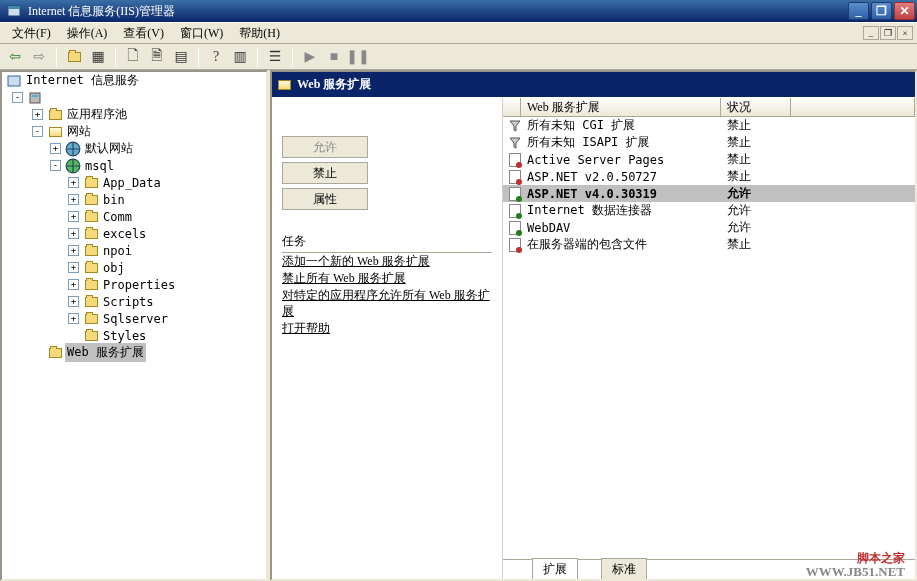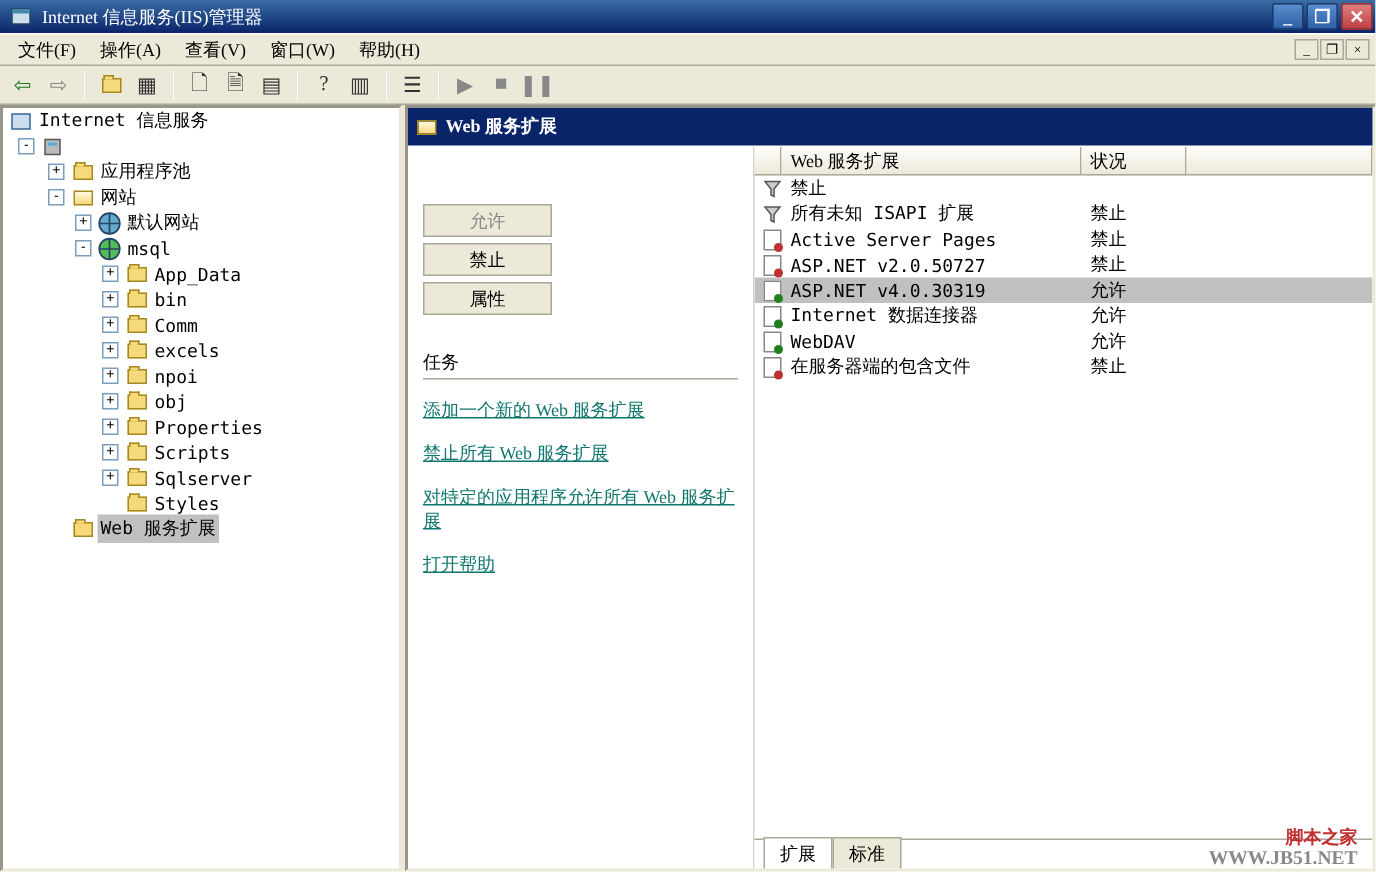--- a/index.html
+++ b/index.html
@@ -30,32 +30,32 @@
 .folder-open { width: 13px; height: 10px; background: linear-gradient(#fffae0, #f5d97a); border: 1px solid #a58820; position: relative; }
 .globe-icon svg, .server-icon svg, .iis-icon svg { width: 14px; height: 14px; }
 .right-pane { flex: 1; display: flex; flex-direction: column; background: #fff; border: 2px inset #ece9d8; margin-left: 2px; }
 .page-header { height: 26px; background: #0a246a; color: #fff; display: flex; align-items: center; padding: 2px 6px; gap: 6px; font-weight: bold; border-bottom: 1px solid #fff; }
 .page-body { flex: 1; display: flex; overflow: hidden; }
 .left-panel { width: 230px; padding: 8px 10px; display: flex; flex-direction: column; }
 .btn-group { margin-top: 30px; }
 .action-btn { width: 86px; height: 22px; background: #ece9d8; border: 1px solid #aca899; margin-bottom: 4px; display: block; font-family: inherit; font-size: 12px; }
 .action-btn:disabled { color: #888; }
 .tasks-title { margin-top: 19px; border-bottom: 1px solid #aca899; padding-bottom: 2px; }
-.task-link { display: block; color: #0f766e; text-decoration: underline; margin-top: 12px; cursor: pointer; line-height: 1.4; }
+.task-link { display: block; color: #000000; text-decoration: underline; cursor: pointer; line-height: 1.4; }
 .list-panel { flex: 1; border-left: 1px solid #d0d0d0; display: flex; flex-direction: column; }
 .list-head { height: 19px; display: flex; background: #ece9d8; border-bottom: 1px solid #aca899; }
 .list-head .col { border-right: 1px solid #aca899; padding: 2px 6px; background: linear-gradient(#fdfdfb, #ece9d8); display: flex; align-items: center; }
 .list-rows { flex: 1; overflow: auto; }
 .list-row { height: 17px; display: flex; align-items: center; padding-left: 4px; }
-.list-row.selected { background: #c0c0c0; }
+.list-row.selected { background: #c0c0c0; font-weight: bold; }
 .list-row .row-icon { width: 16px; height: 14px; display: inline-flex; align-items: center; justify-content: center; margin-right: 4px; }
 .list-row .c1 { width: 200px; font-family: "SimSun", monospace; }
 .list-row .c2 { font-family: "SimSun", monospace; }
 .tabs-footer { height: 20px; border-top: 1px solid #aca899; display: flex; align-items: end; padding-left: 6px; gap: 0; background: #fff; }
-.tab { padding: 2px 10px; border: 1px solid #aca899; border-bottom: none; background: #ece9d8; font-size: 12px; position: relative; top: 1px; }
+.tab { padding: 2px 10px; border: 1px solid #aca899; border-bottom: none; background: #ece9d8; font-size: 12px; position: relative; top: 1px; margin-left: 23px; }
 .tab.active { background: #fff; }
 .watermark { position: absolute; right: 12px; bottom: 2px; font-size: 12px; color: #c03030; font-weight: bold; line-height: 1.1; text-align: right; }
 .page-icon { width: 12px; height: 14px; background: #fff; border: 1px solid #888; position: relative; }
 .page-icon.red-dot::after { content:""; position:absolute; right:-2px; bottom:-2px; width:6px; height:6px; background:#c03030; border-radius:50%; }
 .page-icon.green-dot::after { content:""; position:absolute; right:-2px; bottom:-2px; width:6px; height:6px; background:#208020; border-radius:50%; }
 .funnel-icon { width:12px; height:12px; }
 </style>
 </head>
 <body>
 
@@ -272,20 +272,21 @@
           <div class="col" style="width:70px">状况</div>
           <div class="col" style="flex:1"></div>
         </div>
         <div class="list-rows" id="list-rows">
             <div class="list-row">
               <span class="row-icon">
                 <svg class="funnel-icon" viewBox="0 0 12 12">
                   <path d="M1 1h10L7 6v5l-2-1V6z" fill="#ccc" stroke="#555"></path>
                 </svg>
               </span>
+              <span class="c1">所有未知 CGI 扩展</span>
               <span class="c2">禁止</span>
             </div>
             <div class="list-row">
               <span class="row-icon">
                 <svg class="funnel-icon" viewBox="0 0 12 12">
                   <path d="M1 1h10L7 6v5l-2-1V6z" fill="#ccc" stroke="#555"></path>
                 </svg>
               </span>
               <span class="c1">所有未知 ISAPI 扩展</span>
               <span class="c2">禁止</span>

